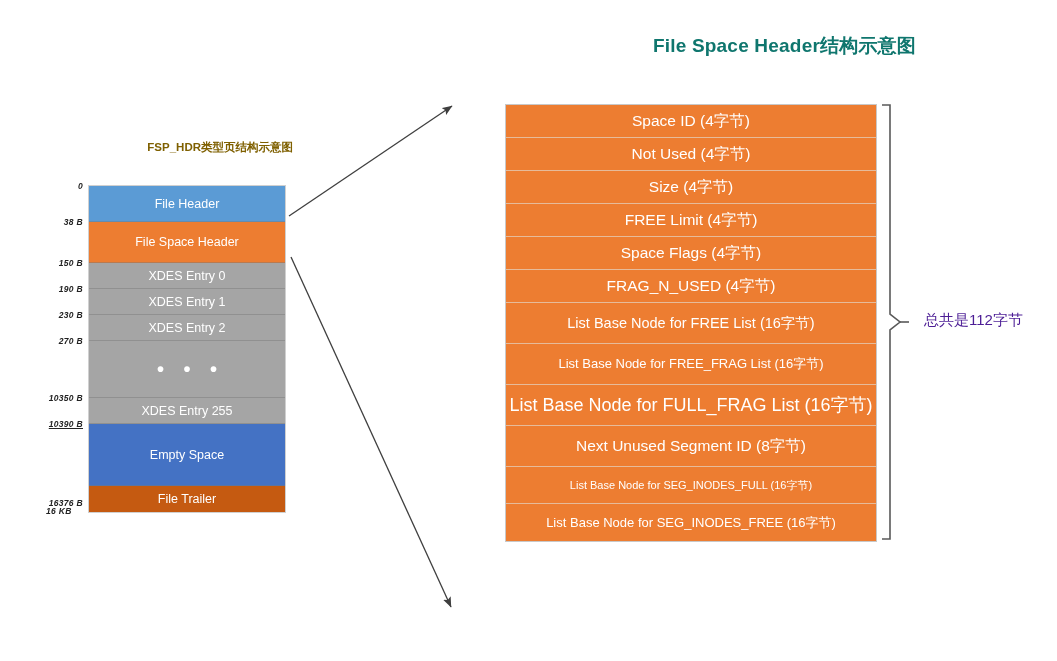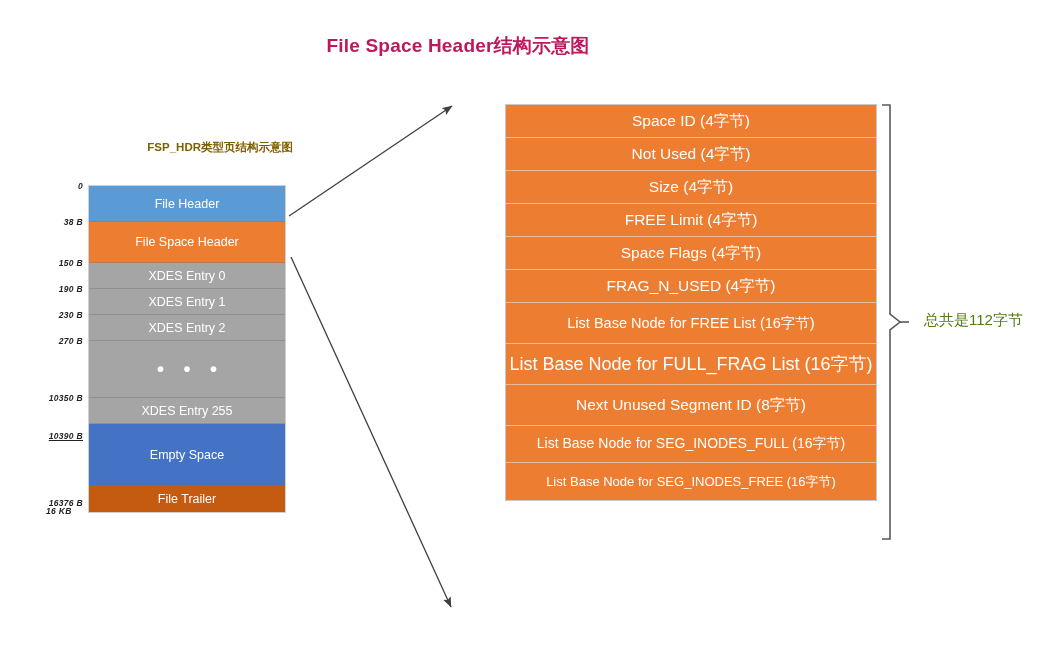--- a/index.html
+++ b/index.html
@@ -15,24 +15,24 @@
     font-family: "Liberation Sans", "DejaVu Sans", sans-serif;
     -webkit-font-smoothing: antialiased;
   }
 
   
   #main-title {
     position: absolute;
     left: 0;
     top: 33px;
     width: 916px;
-    text-align: center;
+    text-align: right;
     font-size: 19px;
     font-weight: bold;
-    color: #be185d;
+    color: #0f766e;
     letter-spacing: 0.2px;
   }
 
   
   #left-panel {
     position: absolute;
     left: 88px;
     top: 140px;
     width: 205px;
   }
@@ -123,21 +123,21 @@
     left: 879px;
     top: 104px;
     height: 508px;
     width: 30px;
   }
   #total-label {
     position: absolute;
     left: 924px;
     top: 340px;
     font-size: 15px;
-    color: #4d7c0f;
+    color: #4c1d95;
     white-space: nowrap;
   }
 
   
   #connectors {
     position: absolute;
     left: 0;
     top: 0;
     width: 1057px;
     height: 661px;
@@ -152,37 +152,38 @@
 <div id="left-panel">
   <div id="left-title">FSP_HDR类型页结构示意图</div>
   <div id="left-stack">
       <div class="lrow" style="height: 36px; background: rgb(91, 155, 213); font-size: 12.5px;">File Header<span class="ltick" style="top: 0px;">0</span></div>
       <div class="lrow" style="height: 41px; background: rgb(237, 125, 49); font-size: 12.5px;">File Space Header<span class="ltick" style="top: 0px;">38 B</span></div>
       <div class="lrow" style="height: 26px; background: rgb(165, 165, 165); font-size: 12.5px;">XDES Entry 0<span class="ltick" style="top: 0px;">150 B</span></div>
       <div class="lrow" style="height: 26px; background: rgb(165, 165, 165); font-size: 12.5px;">XDES Entry 1<span class="ltick" style="top: 0px; margin-left: 16px;">190 B</span></div>
       <div class="lrow" style="height: 26px; background: rgb(165, 165, 165); font-size: 12.5px;">XDES Entry 2<span class="ltick" style="top: 0px;">230 B</span></div>
       <div class="lrow dots" style="height: 57px; background: rgb(165, 165, 165); font-size: 20px;">• • •<span class="ltick" style="top: 0px;">270 B</span></div>
       <div class="lrow" style="height: 26px; background: rgb(165, 165, 165); font-size: 12.5px;">XDES Entry 255<span class="ltick" style="top: 0px;">10350 B</span></div>
-      <div class="lrow" style="height: 62px; background: rgb(68, 114, 196); font-size: 12.5px;">Empty Space<span class="ltick" style="top: 12px; text-decoration: underline;">10390 B</span></div>
+      <div class="lrow" style="height: 62px; background: rgb(68, 114, 196); font-size: 12.5px;">Empty Space<span class="ltick" style="top: 0px; text-decoration: underline;">10390 B</span></div>
       <div class="lrow" style="height: 26px; background: rgb(197, 90, 17); font-size: 12.5px;">File Trailer<span class="ltick" style="top: 17px;">16376 B</span></div>
     </div>
 <span class="ltick" style="position: absolute; right: auto; left: -42px; top: 371px;">16 KB</span>
   </div>
 
 <div id="right-table">
     <div class="rrow" style="height: 33px; font-size: 15.5px;">Space ID (4字节)</div>
     <div class="rrow" style="height: 33px; font-size: 15.5px;">Not Used (4字节)</div>
     <div class="rrow" style="height: 33px; font-size: 15.5px;">Size (4字节)</div>
     <div class="rrow" style="height: 33px; font-size: 15.5px;">FREE Limit (4字节)</div>
     <div class="rrow" style="height: 33px; font-size: 15.5px;">Space Flags (4字节)</div>
     <div class="rrow" style="height: 33px; font-size: 15.5px;">FRAG_N_USED (4字节)</div>
     <div class="rrow" style="height: 41px; font-size: 14.5px;">List Base Node for FREE List (16字节)</div>
+    <div class="rrow" style="height: 41px; font-size: 13px;">List Base Node for FREE_FRAG List (16字节)</div>
     <div class="rrow" style="height: 41px; font-size: 18px;">List Base Node for FULL_FRAG List (16字节)</div>
     <div class="rrow" style="height: 41px; font-size: 15.5px;">Next Unused Segment ID  (8字节)</div>
-    <div class="rrow" style="height: 37px; font-size: 14px;">List Base Node for SEG_INODES_FULL (16字节)</div>
+    <div class="rrow" style="height: 37px; font-size: 11px;">List Base Node for SEG_INODES_FULL (16字节)</div>
     <div class="rrow" style="height: 37px; font-size: 13px; text-align: center;">List Base Node for SEG_INODES_FREE (16字节)</div>
   </div>
 <div id="right-ticks"></div>
 
 <div id="brace-wrap" style="height: 436px;">
   <svg width="30" height="436" viewBox="0 0 30 436">
     <path d="M3 1 L11 1 L11 210 L21 218 L11 226 L11 435 L3 435" fill="none" stroke="#595959" stroke-width="1.6"></path>
     <line x1="21" y1="218" x2="42" y2="218" stroke="#595959" stroke-width="1.6"></line>
   </svg>
 </div>

